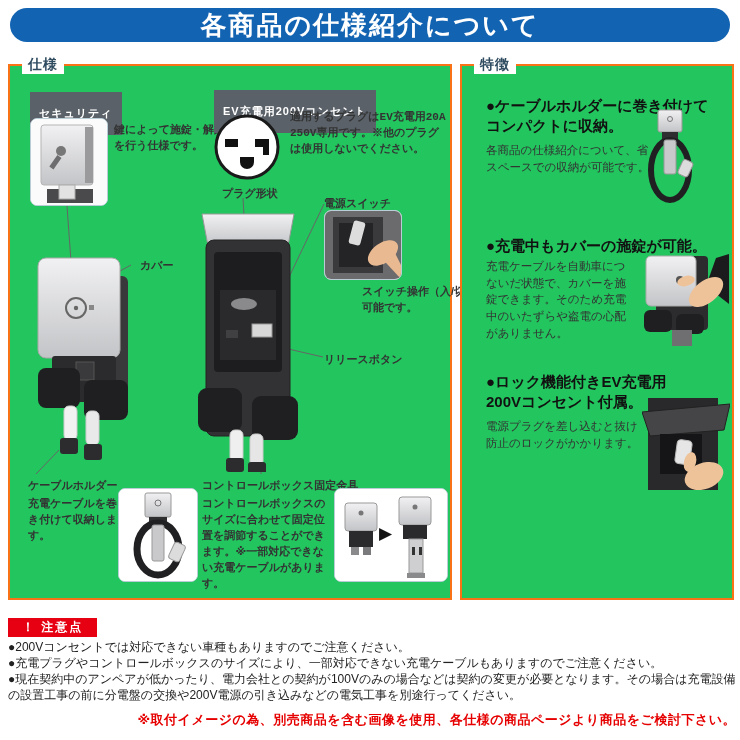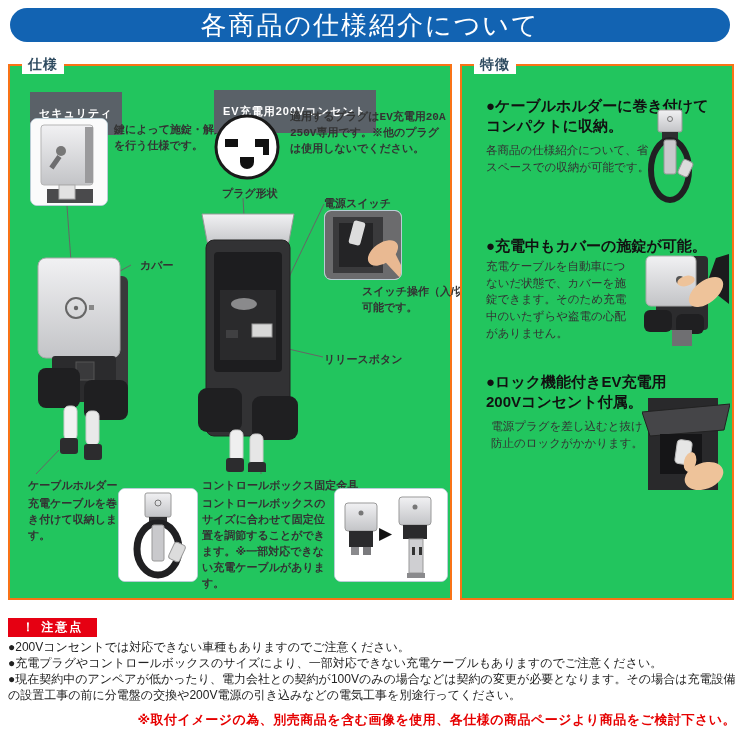--- a/index.html
+++ b/index.html
@@ -1,21 +1,21 @@
 <!DOCTYPE html>
 <html><head>
 <meta charset="utf-8">
 <style>
   html,body{margin:0;padding:0;background:#fff;}
   #page{position:relative;width:740px;height:740px;background:#fff;overflow:hidden;
         font-family:"Liberation Sans","DejaVu Sans",sans-serif;color:#333;}
 
   
   .banner{position:absolute;left:10px;top:8px;width:720px;height:34px;background:#1263b2;
-          border-radius:17px;color:#fff;font-weight:normal;font-size:26px;line-height:35px;
+          border-radius:17px;color:#fff;font-weight:bold;font-size:26px;line-height:35px;
           text-align:center;letter-spacing:2px;}
 
   
   .panel{position:absolute;border:2px solid #f97316;background:#22c55e;}
   #spec-panel{left:8px;top:64px;width:440px;height:532px;}
   #features-panel{left:460px;top:64px;width:270px;height:532px;}
   .panel-title{position:absolute;top:-10px;left:12px;background:#fff;padding:0 6px;
                font-weight:bold;font-size:14px;color:#2f4b60;letter-spacing:1px;}
 
   .abs{position:absolute;}
@@ -209,21 +209,21 @@
         <rect x="10" y="56" width="28" height="22" rx="6" fill="#1f1f21"></rect>
         <rect x="42" y="60" width="28" height="20" rx="6" fill="#1f1f21"></rect>
         <rect x="38" y="76" width="20" height="16" fill="#6f6f72"></rect>
         <polygon points="95,0 95,50 72,32 82,4" fill="#1b1b1d"></polygon>
         <ellipse cx="72" cy="38" rx="20" ry="11" fill="#eec39a" transform="rotate(-38 72 38)"></ellipse>
         <ellipse cx="52" cy="27" rx="9" ry="5" fill="#eec39a" transform="rotate(-15 52 27)"></ellipse>
       </svg>
     </div>
 
     <div class="f-head" style="left:24px;top:306px;width:210px;">●ロック機能付きEV充電用200Vコンセント付属。</div>
-    <div class="f-body" style="left:24px;top:352px;width:162px;text-align:center;">電源プラグを差し込むと抜け防止のロックがかかります。</div>
+    <div class="f-body" style="left:24px;top:352px;width:162px;">電源プラグを差し込むと抜け防止のロックがかかります。</div>
     <div class="f-img" style="left:180px;top:328px;">
       <svg width="88" height="96" viewBox="0 0 88 96">
         <rect x="6" y="4" width="70" height="92" fill="#29292b"></rect>
         <polygon points="0,18 88,10 82,36 8,42" fill="#454548" stroke="#222"></polygon>
         <rect x="18" y="40" width="42" height="40" fill="#151517"></rect>
         <rect x="34" y="46" width="15" height="24" rx="4" fill="#e6e6e6" stroke="#bbb" transform="rotate(8 41 58)"></rect>
         <ellipse cx="62" cy="82" rx="20" ry="13" fill="#eec39a" transform="rotate(-20 62 82)"></ellipse>
         <ellipse cx="48" cy="68" rx="6" ry="10" fill="#eec39a" transform="rotate(15 48 68)"></ellipse>
       </svg>
     </div>

